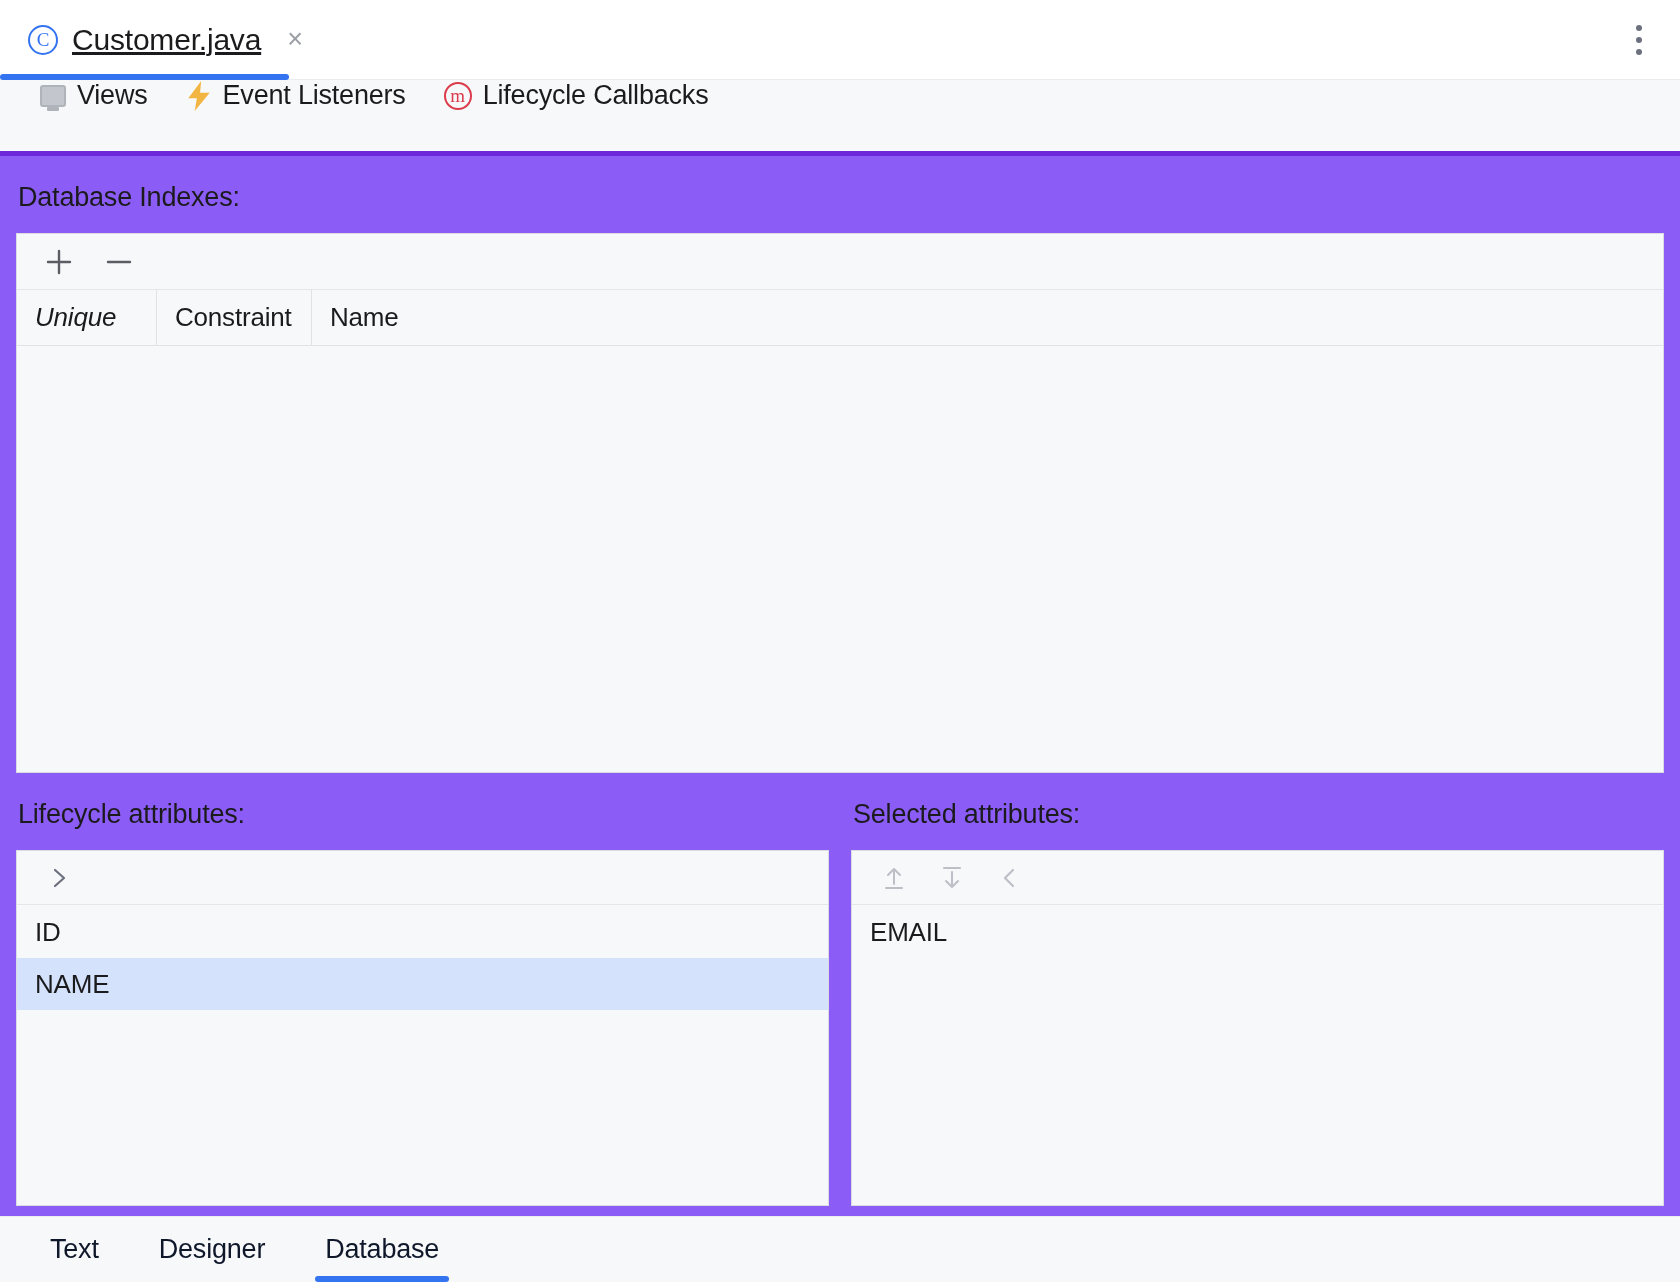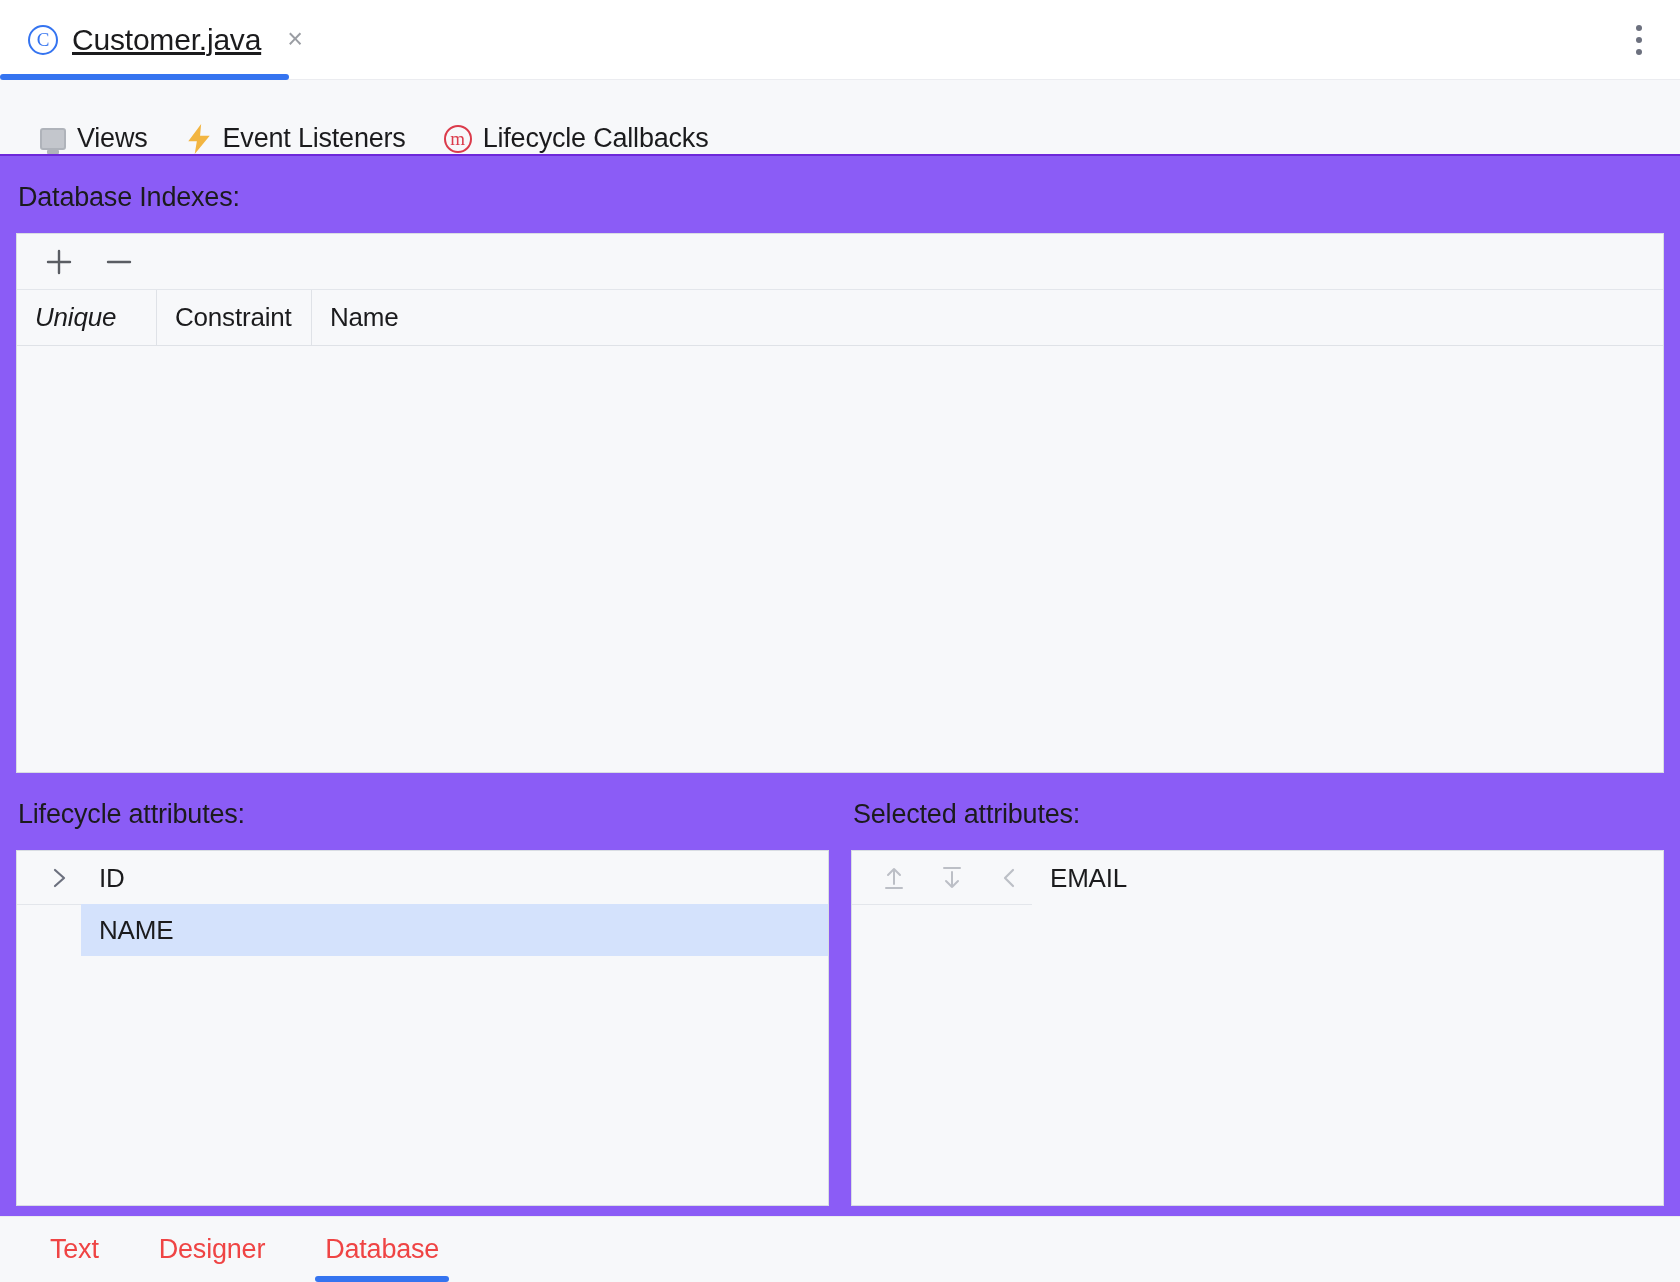--- a/index.html
+++ b/index.html
@@ -95,24 +95,24 @@
     border-radius: 50%;
     background: #6C707E;
   }
 
   
   .subbar {
     height: 76px;
     flex: 0 0 76px;
     background: #F7F8FA;
     display: flex;
-    align-items: flex-end;
+    align-items: flex-start;
     padding-left: 40px;
     gap: 38px;
-    border-bottom: 2px solid #6d28d9;
+    border-bottom: 5px solid #6d28d9;
   }
   .subbar-item {
     display: flex;
     align-items: center;
     gap: 11px;
     cursor: pointer;
     white-space: nowrap;
   }
   .subbar-label {
     font-size: 27px;
@@ -277,21 +277,21 @@
     font-size: 27px;
     color: #1B1B1D;
     padding: 26px 0 20px 2px;
     letter-spacing: -0.2px;
   }
   .listbox {
     border: 1px solid #D9DDE3;
     background: #F7F8FA;
     flex: 1 1 auto;
     display: flex;
-    flex-direction: row;
+    flex-direction: column;
     min-height: 0;
   }
   .list-toolbar {
     height: 54px;
     flex: 0 0 54px;
     display: flex;
     align-items: center;
     padding-left: 20px;
     gap: 14px;
     border-bottom: 1px solid #E3E6EB;
@@ -323,21 +323,21 @@
     padding-left: 40px;
     gap: 40px;
     border-top: 1px solid #EBECF0;
   }
   .btab {
     display: flex;
     align-items: center;
     position: relative;
     padding: 0 10px;
     font-size: 27px;
-    color: #ef4444;
+    color: #0f172a;
     cursor: pointer;
     white-space: nowrap;
     letter-spacing: -0.2px;
   }
   .btab.active::after {
     content: "";
     position: absolute;
     left: 0; right: 0; bottom: 0;
     height: 6px;
     background: #3574F0;

